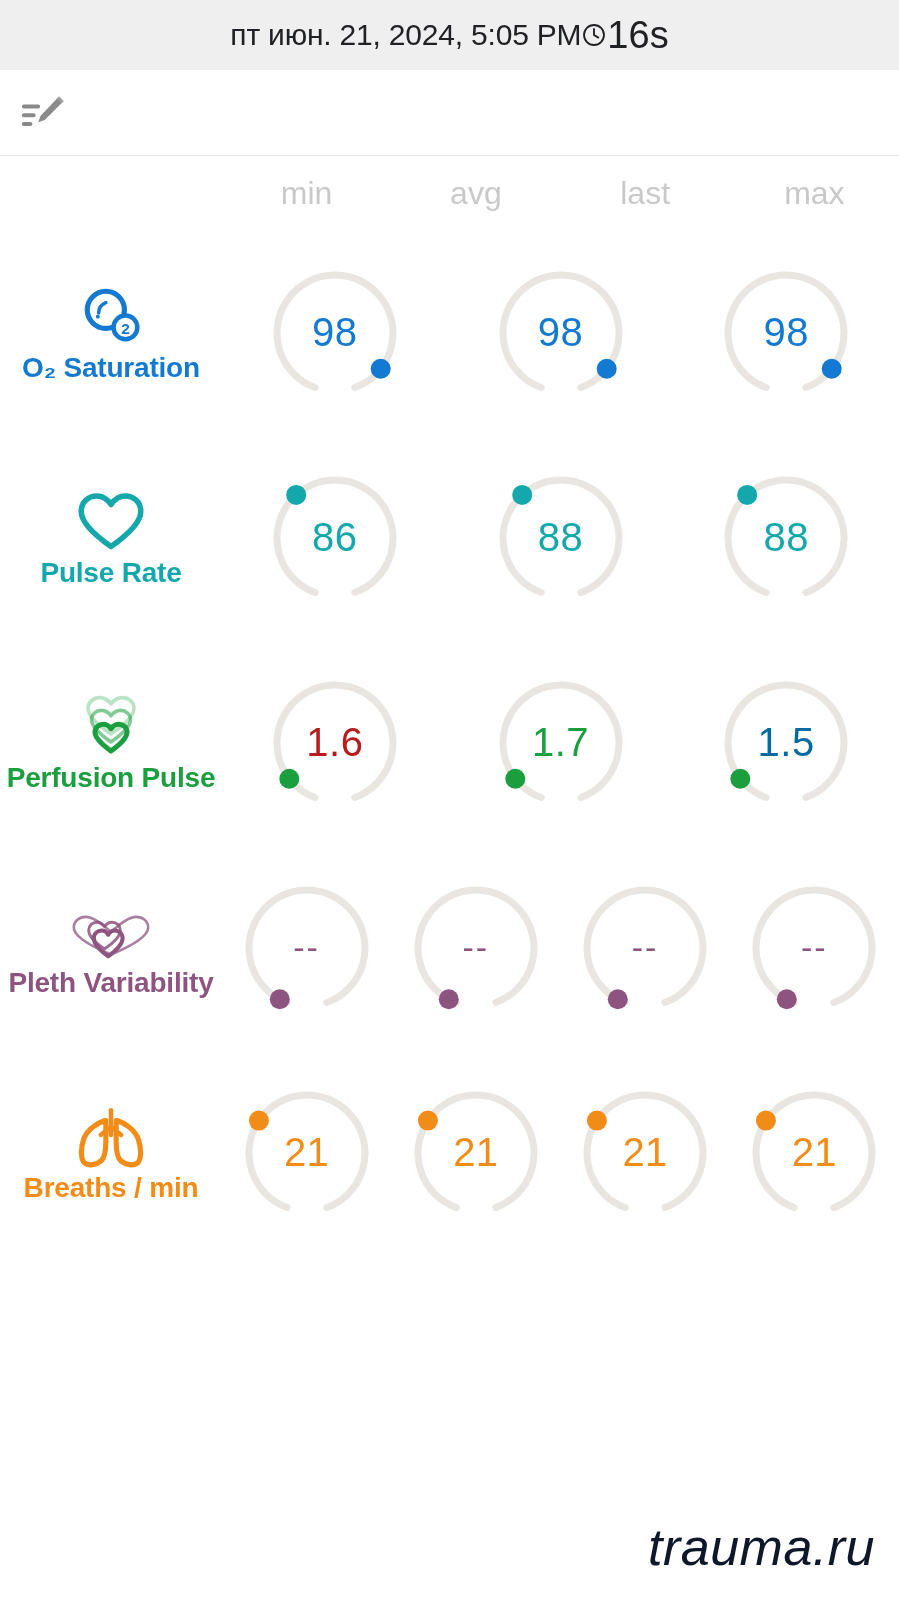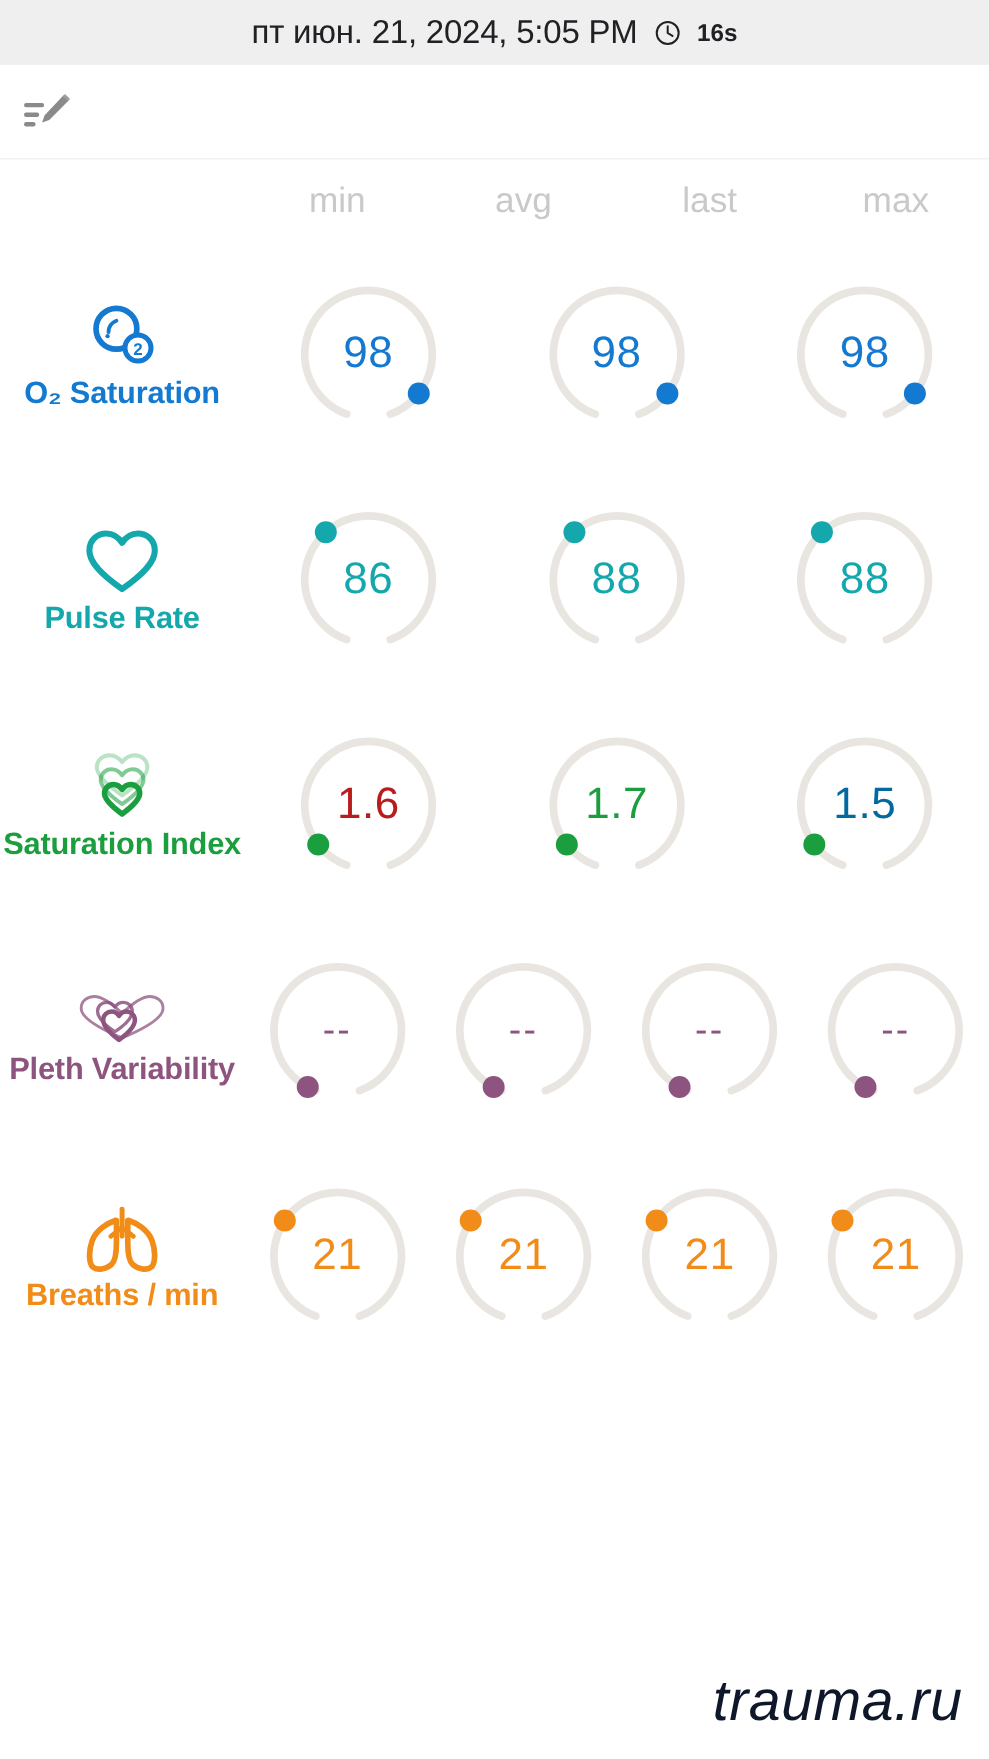--- a/index.html
+++ b/index.html
@@ -6,36 +6,35 @@
   html, body {
     width: 899px;
     height: 1599px;
     background: #ffffff;
     font-family: "Liberation Sans", sans-serif;
     overflow: hidden;
   }
 
   
   .titlebar {
-    height: 59px;
+    height: 70px;
     background: #efefef;
     display: flex;
     align-items: center;
     justify-content: center;
-    gap: 14px;
     color: #202124;
   }
   .titlebar-text {
     font-size: 30px;
     font-weight: 400;
     letter-spacing: -0.2px;
     white-space: nowrap;
   }
   .clock-icon { display: inline-block; width: 26px; height: 26px; }
-  .dur-text { font-size: 22px; font-weight: 700; text-align: center; }
+  .dur-text { font-size: 38px; font-weight: 400; text-align: center; }
 
   
   .toolbar {
     height: 86px;
     background: #ffffff;
     border-bottom: 1px solid #e8e8e8;
     display: flex;
     align-items: center;
     padding-left: 18px;
   }
@@ -241,21 +240,21 @@
       </div>
       <div class="row">
         <div class="rowlabel">
           <span class="ico">
             <svg viewBox="0 0 72 64" width="72" height="64">
               <path d="M36 40 C20 29 13 21 13 14.5 C13 8 18.5 3.6 24.5 3.6 C29 3.6 33.4 6.4 36 9.9 C38.6 6.4 43 3.6 47.5 3.6 C53.5 3.6 59 8 59 14.5 C59 21 52 29 36 40 Z" fill="none" stroke="#1B9E3E" stroke-width="3.6" stroke-linejoin="round" opacity="0.30"></path>
               <path d="M36 48 C22.5 38.5 16.5 31.5 16.5 25.8 C16.5 20.2 21.2 16.4 26.3 16.4 C30.2 16.4 33.8 18.8 36 21.8 C38.2 18.8 41.8 16.4 45.7 16.4 C50.8 16.4 55.5 20.2 55.5 25.8 C55.5 31.5 49.5 38.5 36 48 Z" fill="none" stroke="#1B9E3E" stroke-width="3.6" stroke-linejoin="round" opacity="0.55"></path>
               <path d="M36 57 C25 49 20 43 20 38.2 C20 33.4 23.9 30.2 28.2 30.2 C31.4 30.2 34.2 32.2 36 34.7 C37.8 32.2 40.6 30.2 43.8 30.2 C48.1 30.2 52 33.4 52 38.2 C52 43 47 49 36 57 Z" fill="none" stroke="#1B9E3E" stroke-width="5" stroke-linejoin="round"></path>
             </svg>
           </span>
-          <span class="nm" style="color:#1B9E3E">Saturation Index</span>
+          <span class="nm" style="color:#1B9E3E">Perfusion Pulse</span>
         </div>
         <div class="metric-cell">
           <div class="gauge">
             <svg viewBox="0 0 140 140" width="140" height="140">
               <path d="M50.16 124.50 A58 58 0 1 1 89.84 124.50" fill="none" stroke="#e9e6e1" stroke-width="7" stroke-linecap="round"></path>
               <circle cx="24.30" cy="105.71" r="10" fill="#1B9E3E"></circle>
             </svg>
             <span class="val" style="color:#b91c1c">1.6</span>
           </div>
         </div>

